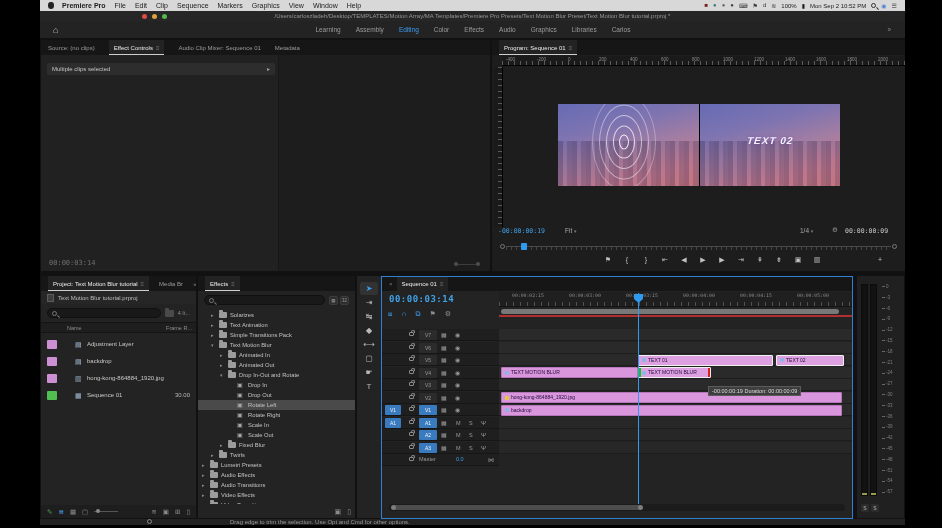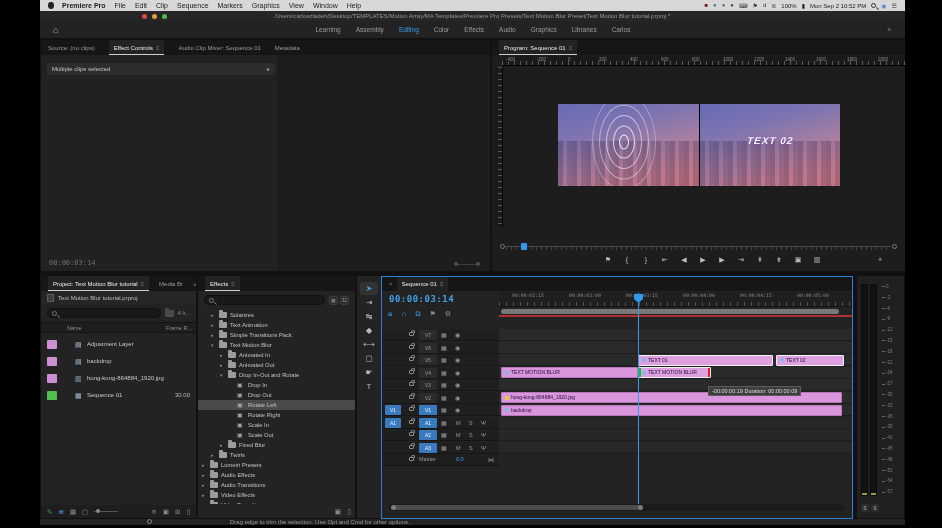--- a/index.html
+++ b/index.html
@@ -300,20 +300,31 @@
               <span class="ring" style="width: 36px; height: 54px; opacity: 0.68;"></span>
               <span class="ring" style="width: 50px; height: 75px; opacity: 0.52;"></span>
               <span class="ring" style="width: 64px; height: 96px; opacity: 0.36;"></span>
             </span>
       </div>
       <div class="vhalf">
         <span class="sky"></span>
         <span class="vtext">TEXT 02</span>
       </div>
     </div>
+    <div class="ctlrow">
+      <span class="tcL">-00:00:00:19</span>
+      <span class="fit">
+        <span>Fit</span> <span class="chev">▾</span>
+      </span>
+      <span class="res">
+        <span>1/4</span> <span class="chev">▾</span>
+      </span>
+      <span class="wrench">⚙</span>
+      <span class="tcR">00:00:00:09</span>
+    </div>
     <div class="scrub">
       <span class="line"></span>
           <span class="tickrow"></span>
       <span class="knob" style="left:0"></span>
       <span class="knob" style="right:0"></span>
       <span class="phead"></span>
     </div>
     <div class="transport" id="transport">
           <span class="tbtn" style="left: 110px;">⚑</span>
           <span class="tbtn" style="left: 129px;">{</span>

